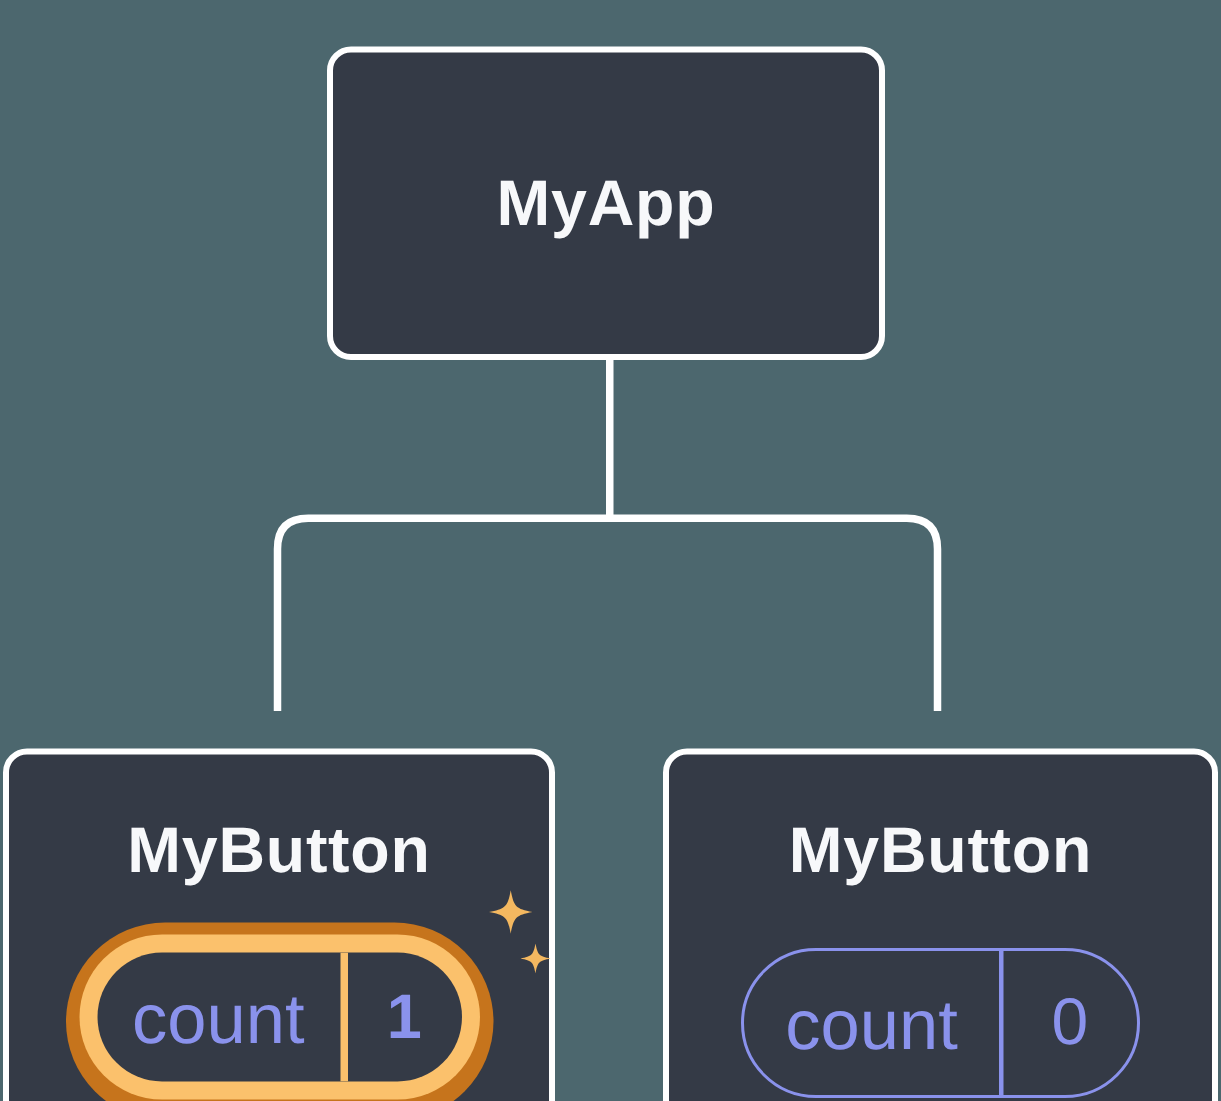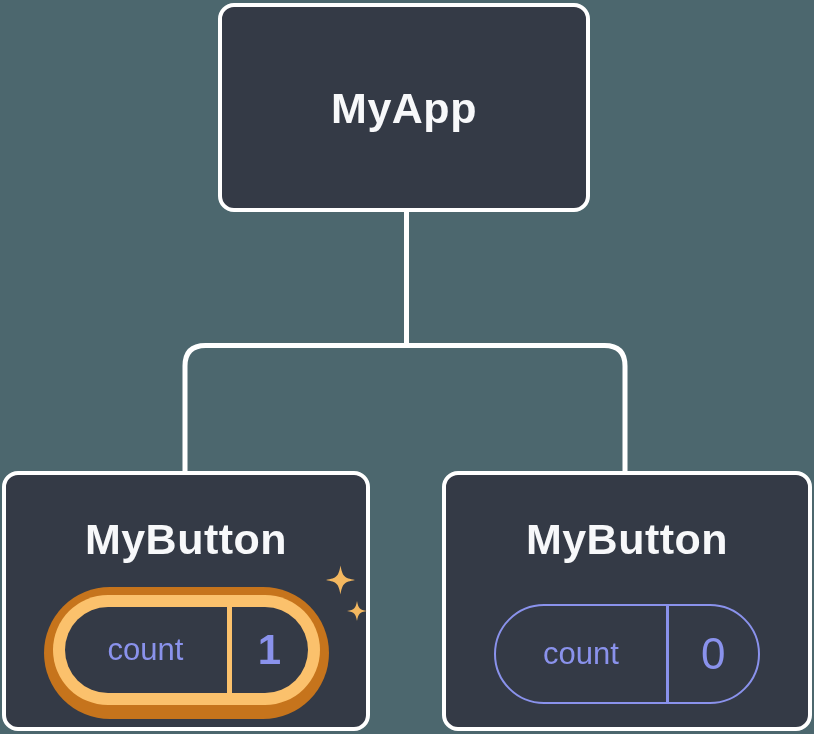--- a/index.html
+++ b/index.html
@@ -15,20 +15,21 @@
     position: absolute;
     left: 0; top: 0;
     pointer-events: none;
   }
   .node {
     position: absolute;
     background: var(--node-bg, #343A46);
     border: 4px solid var(--node-border, #FFFFFF);
     border-radius: 16px;
     box-sizing: border-box;
+    margin-top: 28px;
   }
   .node-root {
     left: 218px; top: 3px;
     width: 372px; height: 209px;
     display: flex; align-items: center; justify-content: center;
   }
   .node-label {
     color: var(--title-text, #F7F8FA);
     font-size: 43px;
     font-weight: 600;
@@ -77,21 +78,21 @@
     border: 2.5px solid var(--accent-purple, #8A92EC);
     box-sizing: border-box;
   }
   .pill-cold .state-key   { width: 170px; }
   .pill-cold .state-value { flex: 1; font-weight: 400; font-size: 44px; }
   .pill-cold .state-divider { width: 2.5px; background: var(--accent-purple, #8A92EC); }
 
   .state-key, .state-value {
     display: flex; align-items: center; justify-content: center;
     color: var(--accent-purple, #8A92EC);
-    font-size: 31px;
+    font-size: 47px;
   }
   .state-value { font-size: 42px; }
 
   .sparkle { position: absolute; }
   .sparkle-large { left: 320px; top: 90px;  width: 29px; height: 30px; }
   .sparkle-small { left: 341px; top: 126px; width: 20px; height: 20px; }
 </style>
 </head>
 <body>
 

